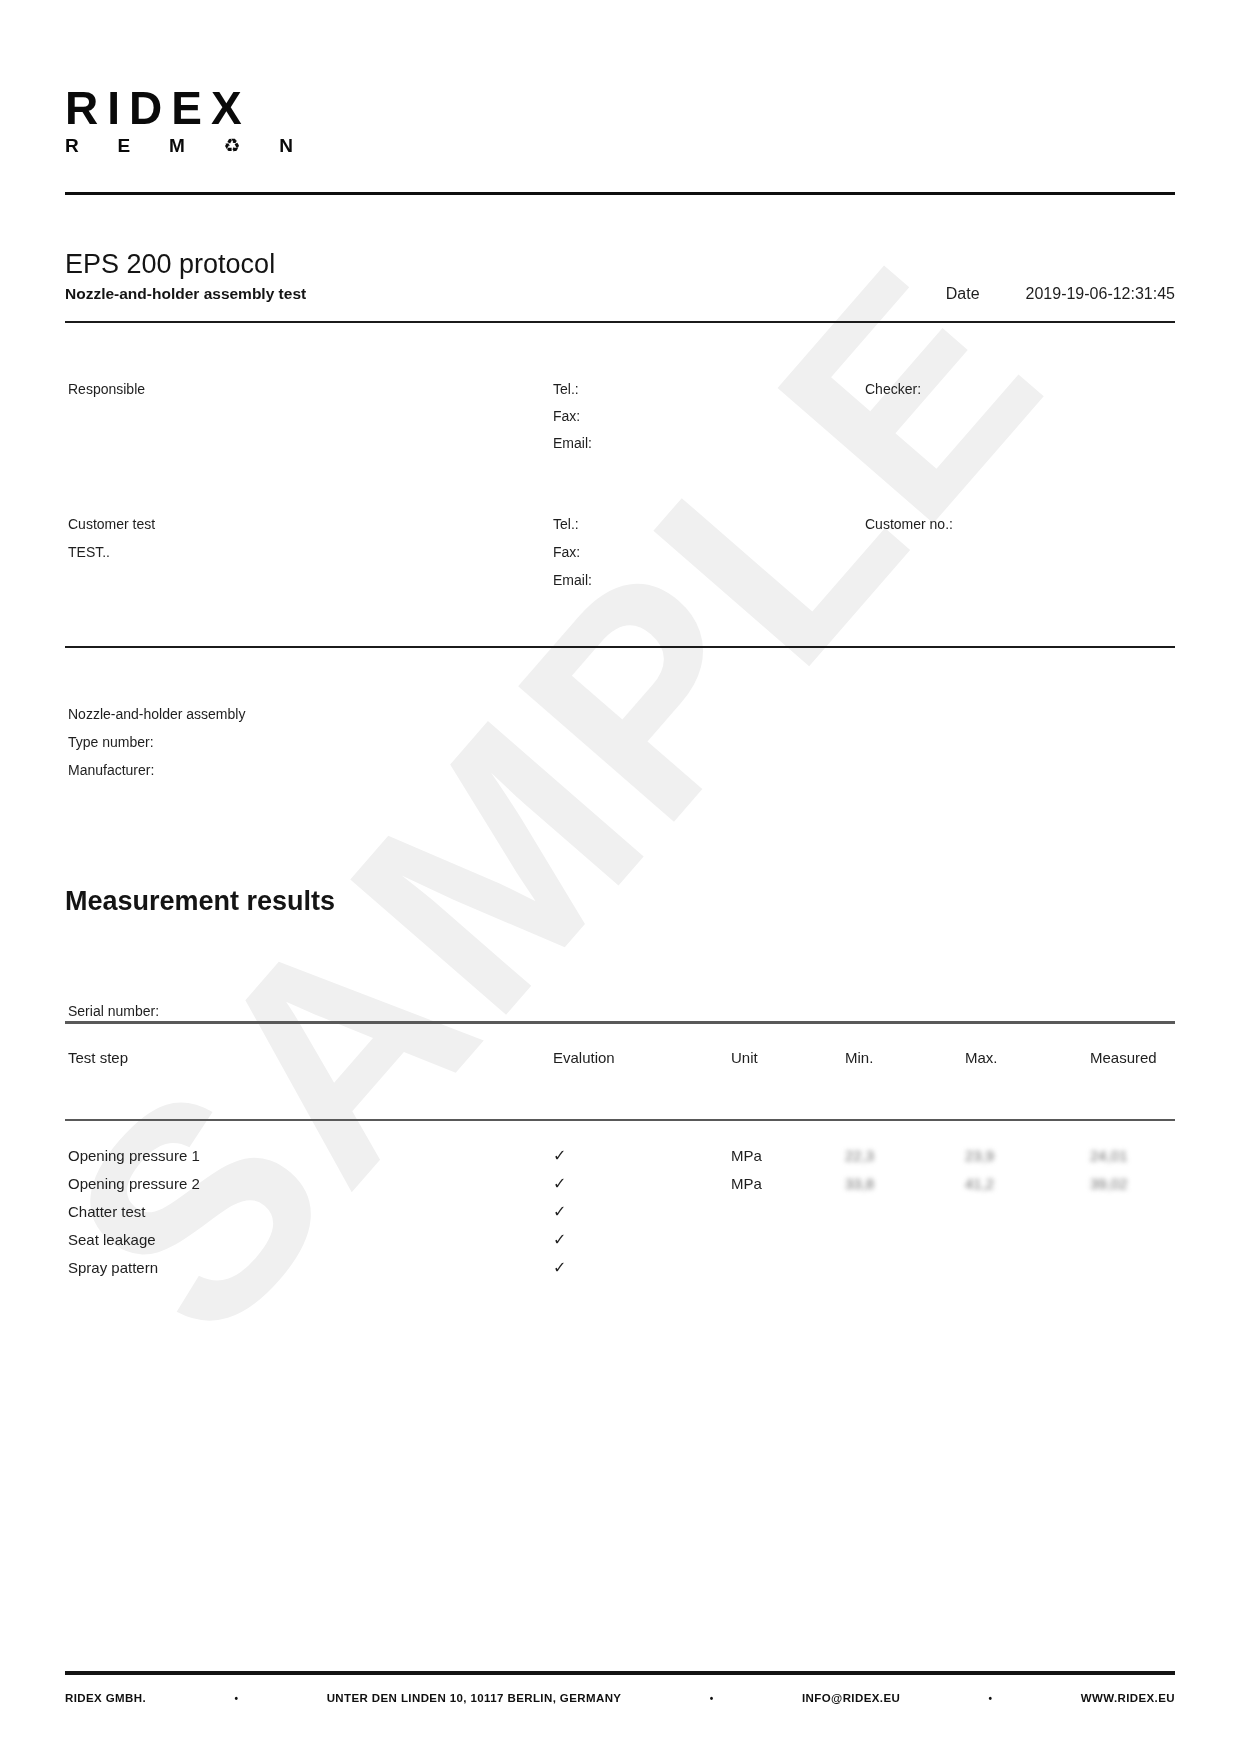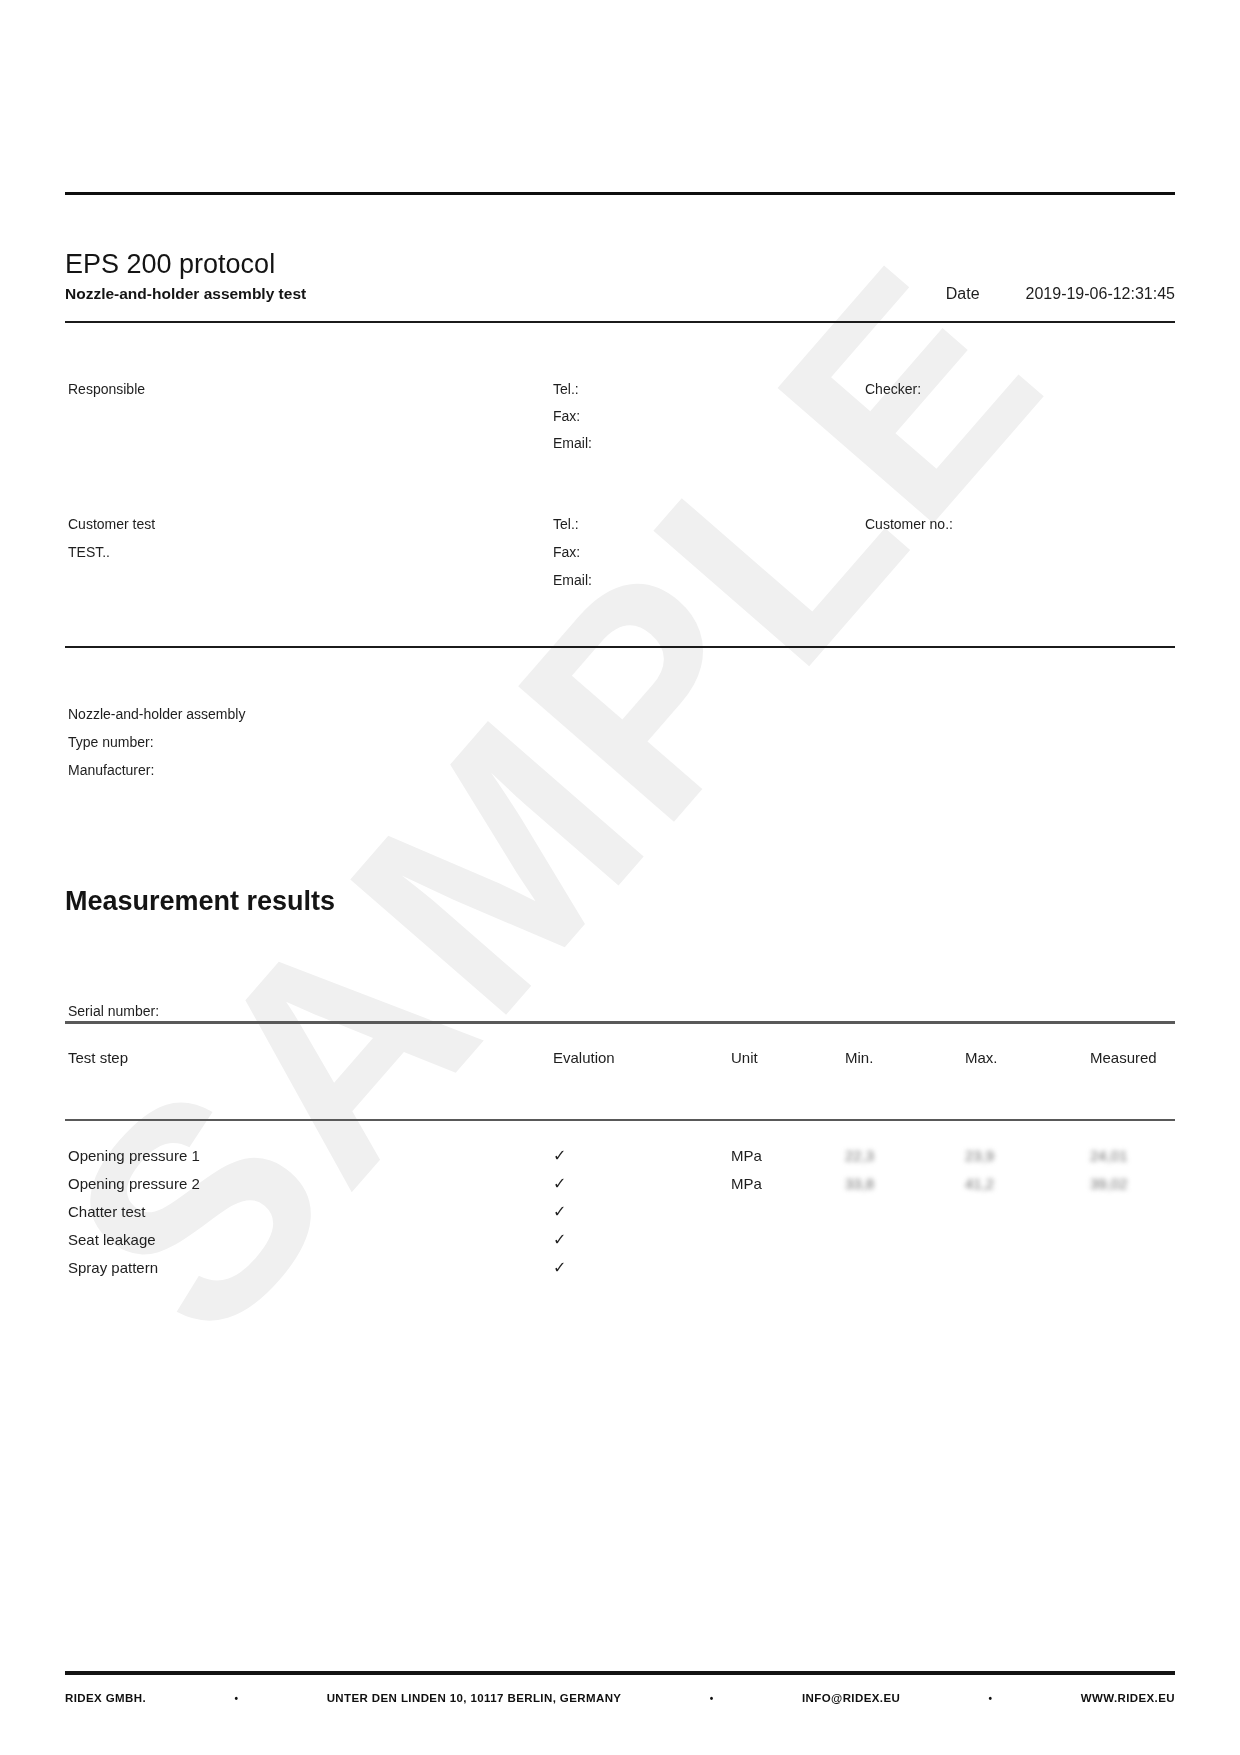--- a/index.html
+++ b/index.html
@@ -62,20 +62,30 @@
 </style>
 </head>
 <body>
 
 <div class="page">
 
   <div class="watermark">SAMPLE</div>
 
   <div class="content">
 
+    <div class="logo">
+      <div class="logo-main">RIDEX</div>
+      <div class="logo-sub">
+        <span>R</span>
+        <span>E</span>
+        <span>M</span>
+        <span>♻</span>
+        <span>N</span>
+      </div>
+    </div>
 
     <div class="rule rule-logo"></div>
 
     <div class="abs title">EPS 200 protocol</div>
     <div class="abs subtitle">Nozzle-and-holder assembly test</div>
     <div class="abs date-grp">
       <span>Date</span>
       <span>2019-19-06-12:31:45</span>
     </div>
     <div class="rule rule-head"></div>

